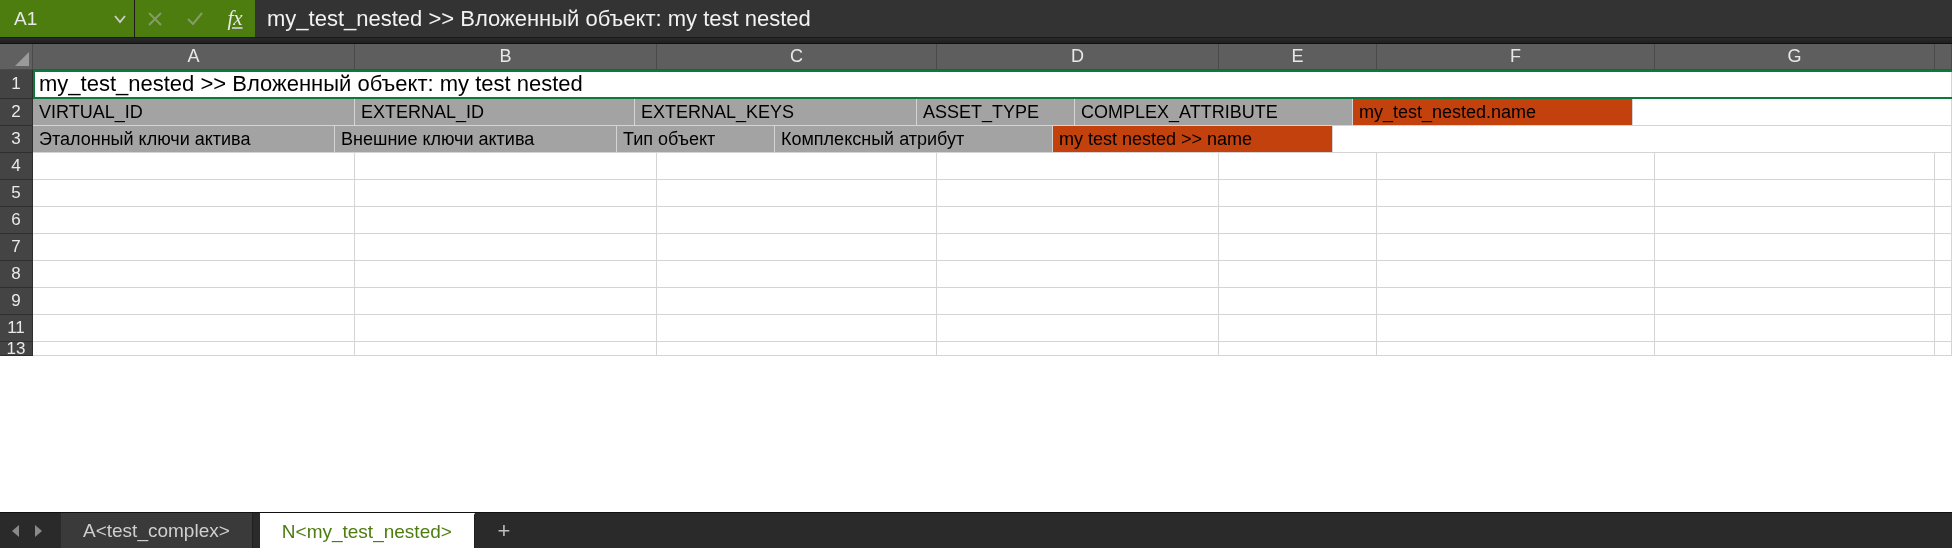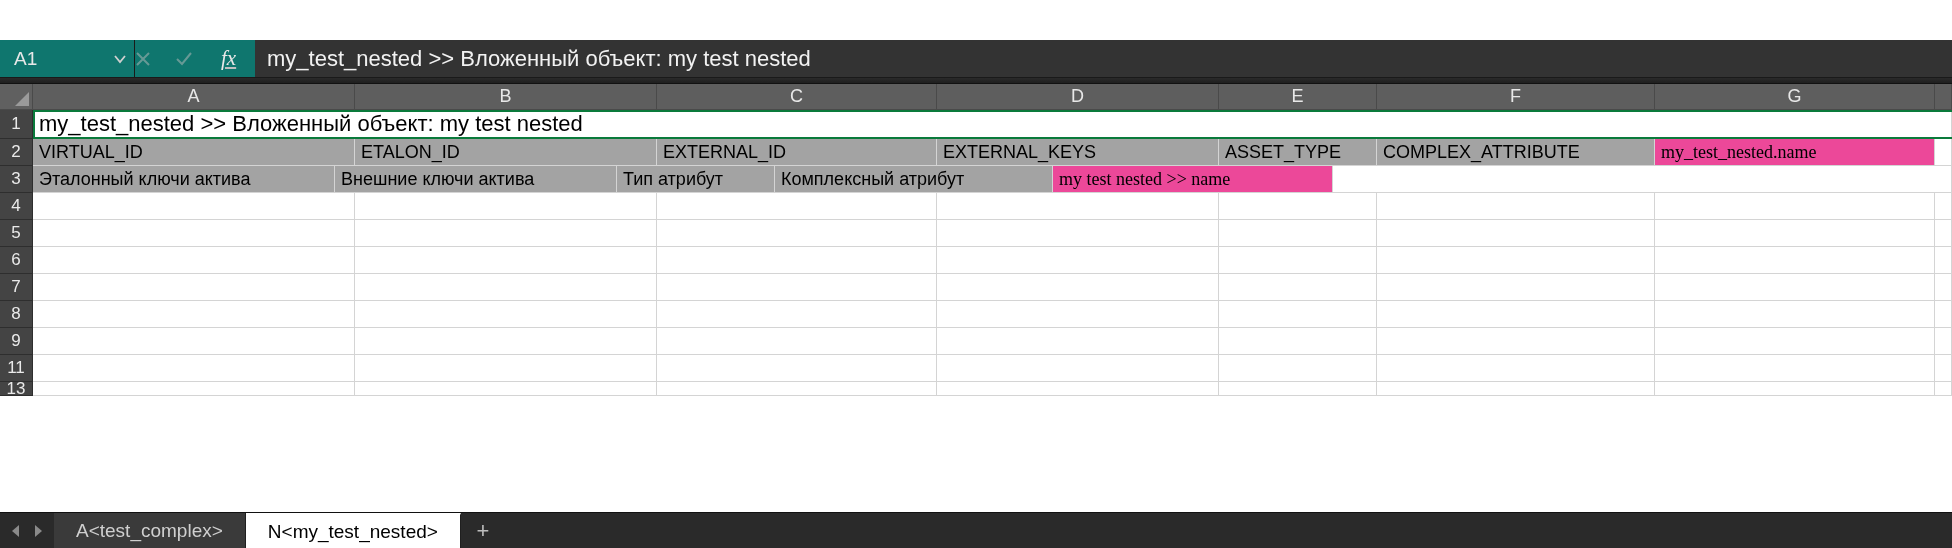--- a/index.html
+++ b/index.html
@@ -2,37 +2,36 @@
 <html><head>
 <meta charset="utf-8">
 <style>
   * { box-sizing: border-box; margin: 0; padding: 0; }
   html, body { width: 1952px; height: 548px; font-family: "Segoe UI", Arial, sans-serif; overflow: hidden; background: #fff; }
 
   
   .formula-bar {
     display: flex; align-items: center;
     height: 38px;
-    background: #0f766e;
+    background: #4d7c0f;
     border-bottom: 1px solid #1a1a1a;
     color: #e8e8e8;
     font-size: 19px;
-    margin-top: 40px;
   }
   .name-box {
     display: flex; align-items: center; justify-content: space-between;
     width: 135px; height: 100%;
     padding: 0 8px 0 14px;
     border-right: 1px solid #1a1a1a;
   }
   .name-box span { font-weight: 400; }
   .fx-buttons { display: flex; align-items: center; height: 100%; }
   .fx-btn {
     width: 40px; height: 100%;
-    display: flex; align-items: center; 
+    display: flex; align-items: center; justify-content: center;
     color: #bfbfbf;
     text-decoration: underline;
   }
   .fx-btn.dim { opacity: .5; }
   .fx-label { font-style: italic; font-family: "Georgia", serif; font-size: 21px; color: #e8e8e8; padding: 0 6px; }
   .formula-input {
     flex: 1; height: 100%;
     display: flex; align-items: center;
     padding-left: 12px;
     color: #f2f2f2;
@@ -68,21 +67,21 @@
   }
   .cell {
     border-right: 1px solid #d4d4d4; border-bottom: 1px solid #d4d4d4;
     display: flex; align-items: center;
     padding: 0 6px;
     font-size: 18px; color: #000;
     background: #fff;
     overflow: hidden; white-space: nowrap;
   }
   .cell.blue { background: #a3a3a3; }
-  .cell.grey { background: #ec4899; font-family: Liberation Serif, serif; }
+  .cell.grey { background: #c2410c; }
   .cell.title { background: #fff; font-size: 22px; color: #000; }
   .cell.rest { flex: 1; }
 
   
   .row-1-overlay {
     position: absolute;
     left: 33px; top: 26px;
     height: 29px;
     border: 2px solid #0a7a3b;
     border-right: none;
@@ -91,30 +90,31 @@
 
   
   .tab-strip {
     position: absolute; left: 0; right: 0; bottom: 0;
     height: 36px;
     background: #2a2a2a;
     display: flex; align-items: stretch;
     color: #cfcfcf;
     font-size: 19px;
     border-top: 1px solid #111;
+    gap: 7px;
   }
   .tab-nav { display: flex; align-items: center; padding: 0 10px; gap: 12px; }
   .tab-nav .tri { color: #8a8a8a; font-size: 15px; }
   .sheet-tab {
     display: flex; align-items: center; padding: 0 22px;
     background: #3a3a3a; color: #cfcfcf;
     border-right: 1px solid #1f1f1f;
   }
   .sheet-tab.active {
-    background: #ffffff; color: #000000; font-weight: 500;
+    background: #ffffff; color: #4d7c0f; font-weight: 500;
     border-top: 2px solid #fff;
   }
   .add-tab { width: 44px; display: flex; align-items: center; justify-content: center; color: #bdbdbd; font-size: 22px; }
 
   
   svg { display: block; }
 
   
   .wA { width: 322px; } .wB { width: 302px; } .wC { width: 280px; }
   .wD { width: 282px; } .wE { width: 158px; } .wF { width: 278px; }
@@ -190,23 +190,20 @@
       </div>
     </div>
 
     <div class="row">
       <div class="row-h">
           <span>2</span>
         </div>
       <div class="cell blue wA">
           <span>VIRTUAL_ID</span>
         </div>
-      <div class="cell blue wB">
-          <span>ETALON_ID</span>
-        </div>
       <div class="cell blue wC">
           <span>EXTERNAL_ID</span>
         </div>
       <div class="cell blue wD">
           <span>EXTERNAL_KEYS</span>
         </div>
       <div class="cell blue wE">
           <span>ASSET_TYPE</span>
         </div>
       <div class="cell blue wF">
@@ -222,21 +219,21 @@
       <div class="row-h">
           <span>3</span>
         </div>
       <div class="cell blue wB">
           <span>Эталонный ключи актива</span>
         </div>
       <div class="cell blue wD">
           <span>Внешние ключи актива</span>
         </div>
       <div class="cell blue wE">
-          <span>Тип атрибут</span>
+          <span>Тип объект</span>
         </div>
       <div class="cell blue wF">
           <span>Комплексный атрибут</span>
         </div>
       <div class="cell grey wG">
           <span>my test nested &gt;&gt; name</span>
         </div>
       <div class="cell rest"></div>
     </div>
 

